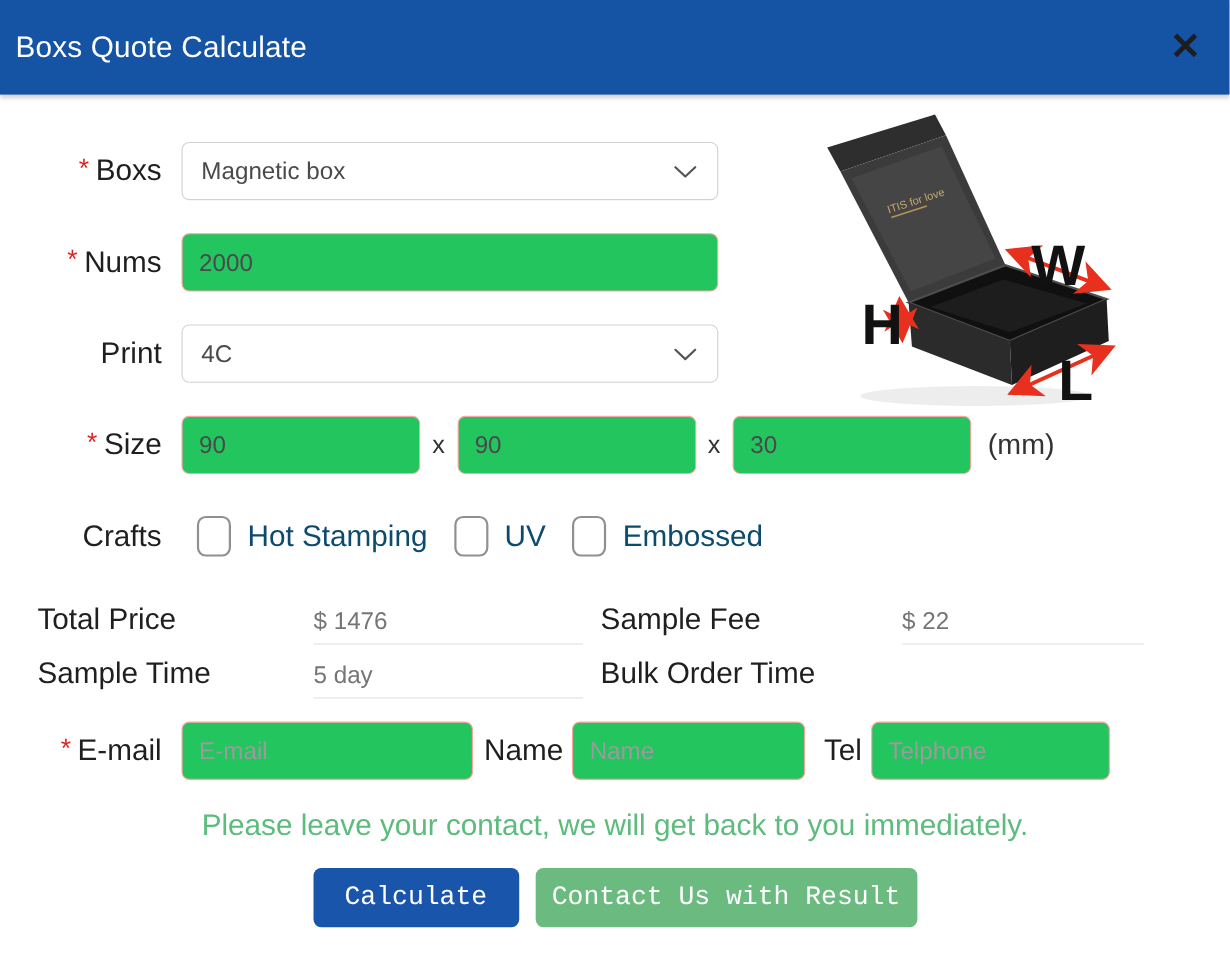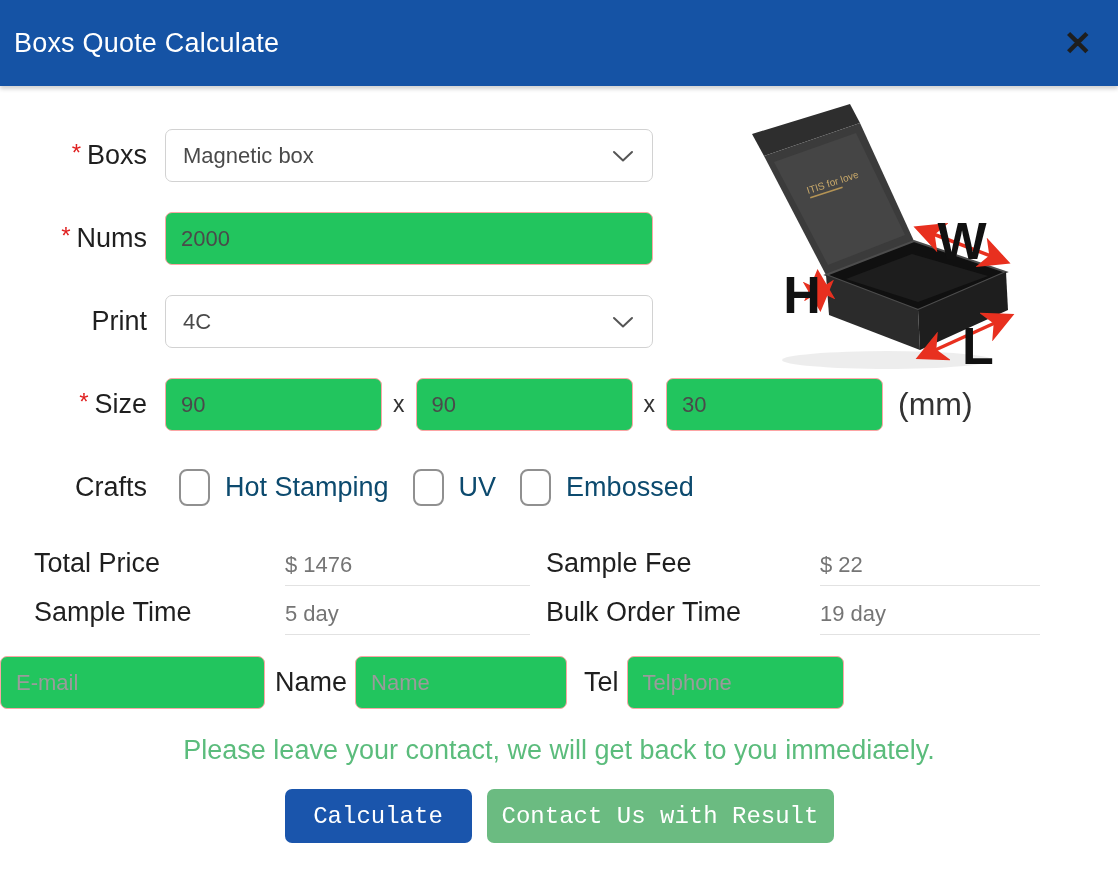--- a/index.html
+++ b/index.html
@@ -44,21 +44,21 @@
   .text-input {
     height:53px; border:1px solid #fca5a5; border-radius:7px;
     padding:0 15px; font-size:22px; color:#4a4a4a; background:#22c55e;
     font-family:"Liberation Sans", sans-serif; outline:none;
   }
   .text-input::placeholder { color:#9b9b9b; }
   .w-full { width:488px; }
   .w-size { width:217px; }
 
   .dim-sep { font-size:23px; color:#333; margin:0 11px; }
-  .dim-unit { font-size:32px; color:#333; margin-left:15px; }
+  .dim-unit { font-size:26px; color:#333; margin-left:15px; }
 
   
   .checkbox {
     display:inline-block; width:31px; height:37px; flex:none;
     border:2px solid #909090; border-radius:8px; background:#fff; cursor:pointer;
   }
   .craft-label { font-size:27px; color:#0c4a6e; margin-left:15px; white-space:nowrap; }
   .cb-first { margin-left:14px; }
   .cb-next  { margin-left:24px; }
 
@@ -171,25 +171,27 @@
       <div class="res-row">
         <div class="res-label res-l1">Total Price</div>
         <div class="res-value res-v1">$ 1476</div>
         <div class="res-label res-l2">Sample Fee</div>
         <div class="res-value res-v2">$ 22</div>
       </div>
       <div class="res-row">
         <div class="res-label res-l1">Sample Time</div>
         <div class="res-value res-v1">5 day</div>
         <div class="res-label res-l2">Bulk Order Time</div>
-        <div class="res-value res-v2">19 day</div>
       </div>
     </div>
 
     <div class="contact-row">
+      <div class="flabel">
+        <span class="req">*</span><span>E-mail</span>
+      </div>
       <input class="text-input w-email" type="text" placeholder="E-mail" style="">
       <span class="inline-label ml-name">Name</span>
       <input class="text-input w-name" type="text" placeholder="Name" style="">
       <span class="inline-label ml-tel">Tel</span>
       <input class="text-input w-tel" type="text" placeholder="Telphone" style="">
     </div>
 
     <div class="notice">Please leave your contact, we will get back to you immediately.</div>
 
     <div class="btn-row">

